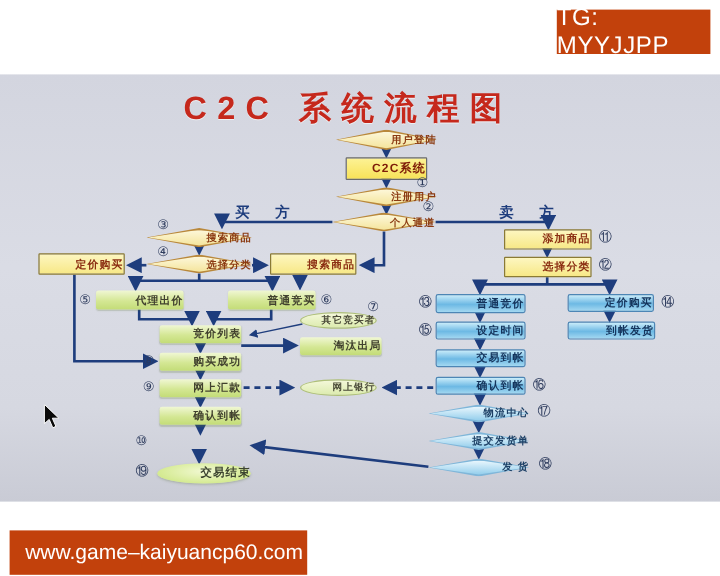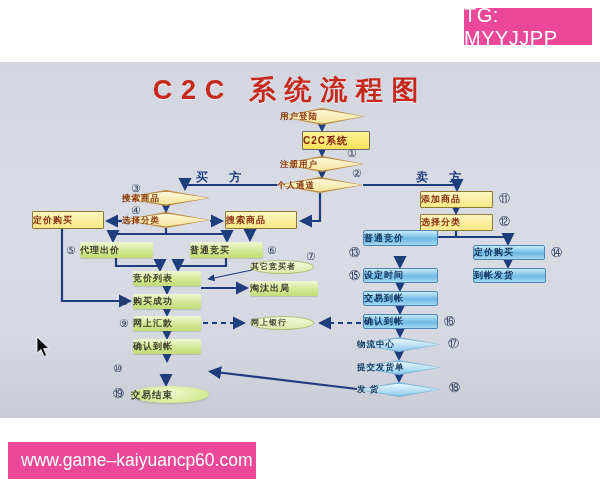--- a/index.html
+++ b/index.html
@@ -3,29 +3,29 @@
 <meta charset="utf-8">
 <style>
   html,body{margin:0;padding:0}
   body{width:600px;height:480px;position:relative;background:#ffffff;overflow:hidden;
        font-family:"Liberation Sans", sans-serif;}
   .stage{position:absolute;inset:0}
   
   .photo{position:absolute;left:0;top:62px;width:600px;height:356px;
          background:linear-gradient(180deg,#d3d5df 0%,#dadce5 45%,#d6d8e1 78%,#c9cbd5 100%);}
   
-  .badge{position:absolute;background:#ec4899;color:#ffffff;display:flex;align-items:center;}
+  .badge{position:absolute;background:#c2410c;color:#ffffff;display:flex;align-items:center;}
   .badge.tg{left:464px;top:8px;width:128px;height:37px;justify-content:center;font-size:20px;letter-spacing:.5px}
   .badge.site{left:8px;top:442px;width:248px;height:37px;font-size:17.5px;padding-left:13px;box-sizing:border-box}
   
   .title{position:absolute;left:110px;top:72px;width:360px;text-align:center;
          color:#c5281c;font-size:27px;font-weight:bold;letter-spacing:.32em;text-shadow:0 1px 0 rgba(255,255,255,.6)}
   .branch{position:absolute;color:#1e3d7d;font-size:12px;font-weight:bold;letter-spacing:9px;white-space:nowrap}
   
-  .node{position:absolute;display:flex;align-items:center;justify-content:flex-start;box-sizing:border-box}
+  .node{position:absolute;display:flex;align-items:center;justify-content:flex-end;box-sizing:border-box}
   .node .lbl{position:relative;z-index:2;font-size:9px;font-weight:bold;letter-spacing:1px;white-space:nowrap;line-height:1}
   .rect-yellow{background:linear-gradient(180deg,#fdf6c0,#f7e887);border:1px solid #8a7a34;border-radius:1px}
   .rect-yellow .lbl{color:#8b2e12}
   .rect-yellow.strong{background:linear-gradient(180deg,#fdf295,#f8e258);border-color:#6b6b6b}
   .rect-yellow.strong .lbl{color:#7e1c08;font-size:10px}
   .rect-green{background:linear-gradient(180deg,#f0f7d4 0%,#d4e794 55%,#c3dc77 100%);border-radius:2px;box-shadow:0 1px 1px rgba(90,110,60,.25)}
   .rect-green .lbl{color:#41412e}
   .rect-blue{background:linear-gradient(180deg,#c9ecfa 0%,#6db9e4 55%,#a3d8f1 100%);border:1px solid #4d86b5;border-radius:2px}
   .rect-blue .lbl{color:#14345c}
   .diamond{background:transparent}
@@ -104,21 +104,21 @@
       <path d="M361,323 L321,323" stroke-dasharray="5,4" marker-end="url(#ah)"></path>
       <path d="M252,270 L209,279" stroke-width="1.2" marker-end="url(#ah)"></path>
     </g>
   </svg>
 
   <div class="node diamond" style="left:280px;top:108px;width:84px;height:17px">
       <i class="db"></i>
       <i class="df"></i>
       <span class="lbl">用户登陆</span>
     </div>
-  <div class="node rect-yellow strong" style="left:302px;top:131px;width:68px;height:19px">
+  <div class="node rect-yellow strong" style="left:288px;top:131px;width:68px;height:19px">
       <span class="lbl">C2C系统</span>
     </div>
   <div class="node diamond" style="left:280px;top:156px;width:84px;height:16px">
       <i class="db"></i>
       <i class="df"></i>
       <span class="lbl">注册用户</span>
     </div>
   <span class="num" style="left:347px;top:148px">①</span>
   <div class="node diamond" style="left:277px;top:177px;width:86px;height:16px">
       <i class="db"></i>
@@ -188,21 +188,21 @@
 
   <div class="node rect-yellow" style="left:420px;top:191px;width:73px;height:17px">
       <span class="lbl">添加商品</span>
     </div>
   <span class="num" style="left:499px;top:193px">⑪</span>
   <div class="node rect-yellow" style="left:420px;top:214px;width:73px;height:17px">
       <span class="lbl">选择分类</span>
     </div>
   <span class="num" style="left:499px;top:216px">⑫</span>
 
-  <div class="node rect-blue" style="left:363px;top:230px;width:75px;height:16px">
+  <div class="node rect-blue" style="left:363px;top:245px;width:75px;height:16px">
       <span class="lbl">普通竞价</span>
     </div>
   <span class="num" style="left:349px;top:247px">⑬</span>
   <div class="node rect-blue" style="left:473px;top:245px;width:72px;height:15px">
       <span class="lbl">定价购买</span>
     </div>
   <span class="num" style="left:551px;top:247px">⑭</span>
   <div class="node rect-blue" style="left:363px;top:268px;width:75px;height:15px">
       <span class="lbl">设定时间</span>
     </div>

